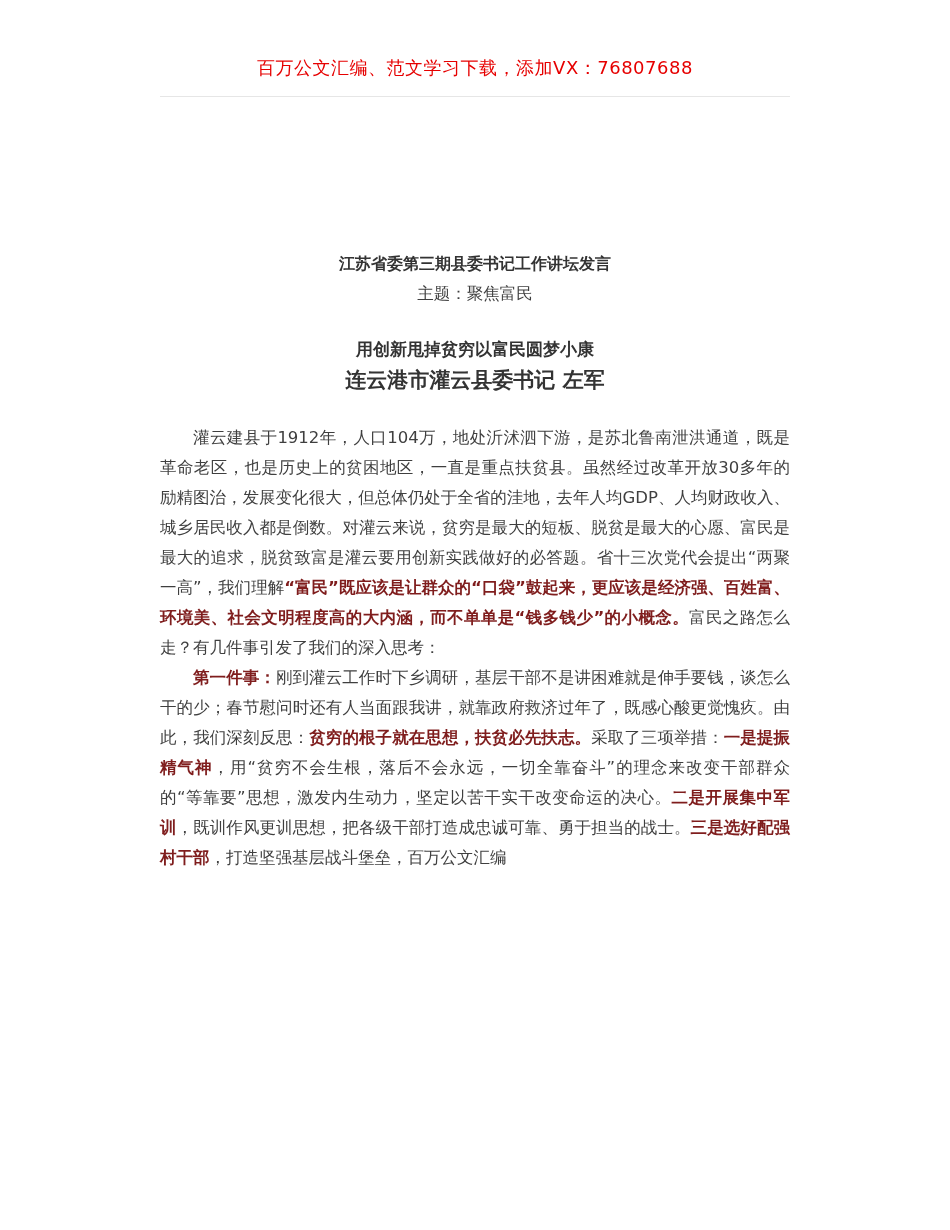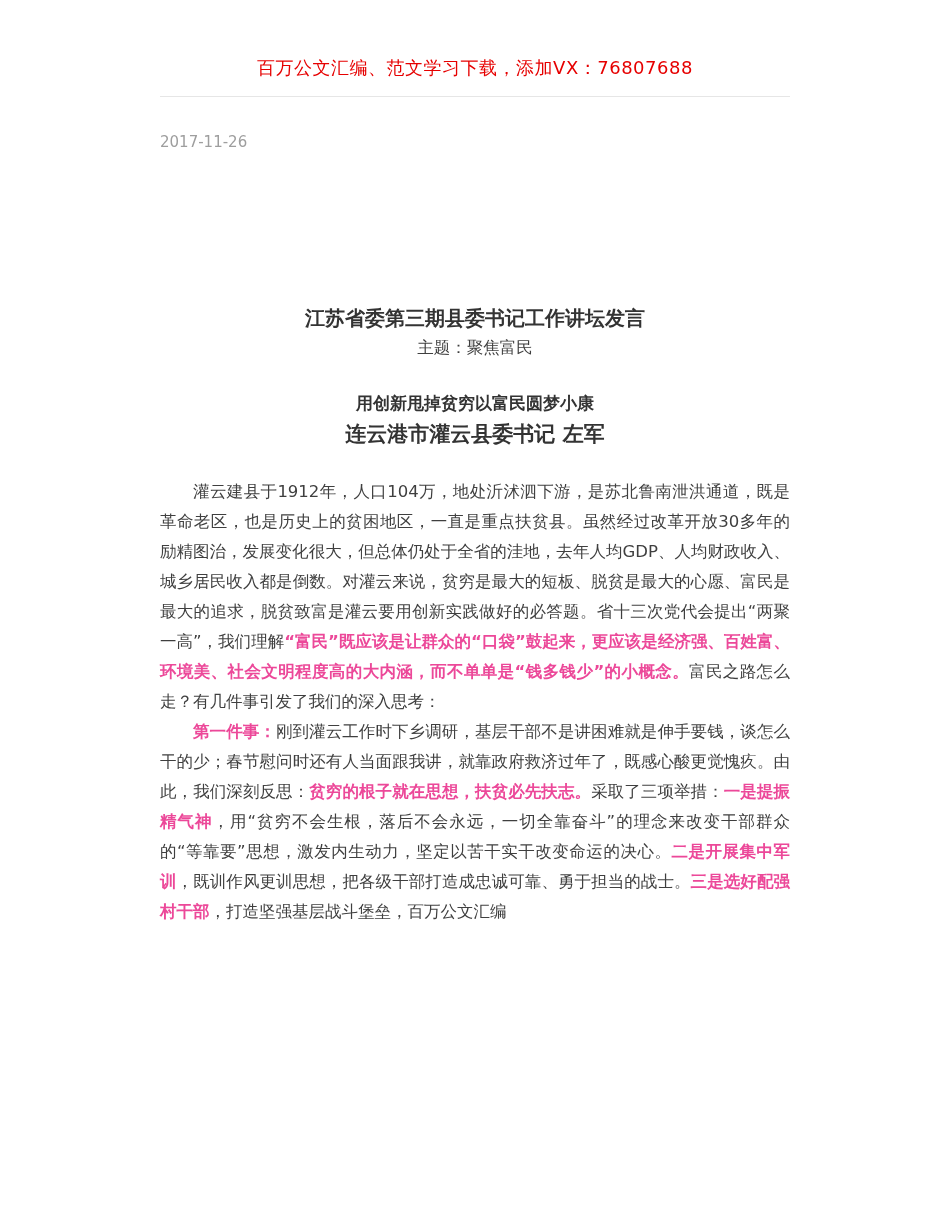--- a/index.html
+++ b/index.html
@@ -36,21 +36,21 @@
   .doc-date {
     margin-top: 36px;
     font-size: 15px;
     color: #9e9e9e;
   }
   .article {
     margin-top: 152px;
   }
   .center { text-align: center; }
   .article-title {
-    font-size: 20px;
+    font-size: 16px;
     font-weight: bold;
     color: #333333;
     line-height: 30px;
   }
   .meta-line {
     font-size: 16.5px;
     line-height: 30px;
     color: #3f3f3f;
   }
   .speech-title {
@@ -71,36 +71,35 @@
     margin-top: 28px;
   }
   .article-body p {
     font-size: 16.5px;
     line-height: 30px;
     text-align: justify;
     text-indent: 2em;
     color: #3f3f3f;
   }
   .article-body b {
-    color: #ec4899;
+    color: #7f1d1d;
   }
 </style>
 </head>
 <body>
 
 <div class="page">
 
   <div class="banner" style="color: rgb(230, 0, 0);">百万公文汇编、范文学习下载，添加VX：76807688</div>
 
   <div class="content">
 
 
     <hr class="divider">
 
-    <div class="doc-date">2017-11-26</div>
 
     <div class="article">
 
       <div class="article-title center">江苏省委第三期县委书记工作讲坛发言</div>
 
 
       <div class="meta-line center">主题：聚焦富民</div>
 
       <div class="speech-title center">用创新甩掉贫穷以富民圆梦小康</div>
 

